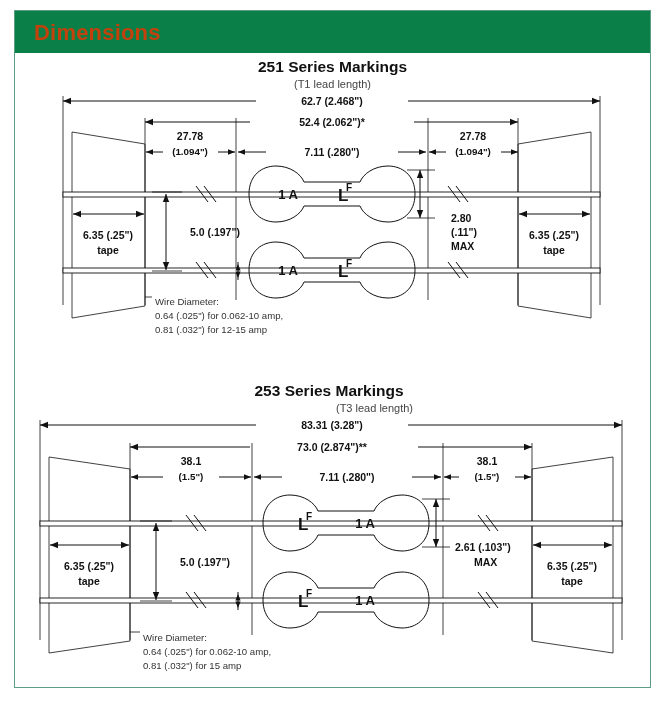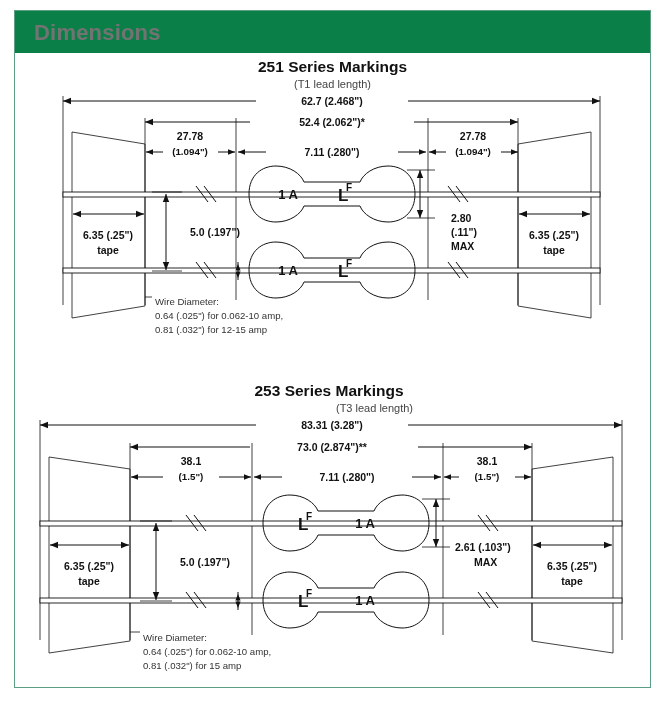--- a/index.html
+++ b/index.html
@@ -6,21 +6,21 @@
   body{width:665px;height:710px;font-family:"Liberation Sans",sans-serif;color:#1a1a1a;}
   .page{position:relative;width:665px;height:710px;overflow:hidden;background:#fff;}
 
   
   .frame{position:absolute;left:14px;top:10px;width:637px;height:678px;
          border:1.5px solid #5c9e84;box-sizing:border-box;background:#fff;}
 
   
   .hdr{position:absolute;left:15px;top:11px;width:635px;height:42px;background:#0a8048;}
   .hdr-title{position:absolute;left:34px;top:20px;font-size:22px;font-weight:bold;
-             color:#737373;letter-spacing:.2px;}
+             color:#c2410c;letter-spacing:.2px;}
 
   
   .sec-title{position:absolute;text-align:center;font-weight:bold;font-size:15.5px;color:#111;}
   .sec-sub{position:absolute;text-align:center;font-size:11px;color:#444;}
 
   svg{position:absolute;left:0;top:0;}
   .dimtxt{font-family:"Liberation Sans",sans-serif;font-size:10.5px;font-weight:bold;fill:#111;}
   .dimtxt.sm{font-size:9.8px;}
   .note{font-family:"Liberation Sans",sans-serif;font-size:9.6px;fill:#333;font-weight:normal;}
   .bodytxt{font-family:"Liberation Sans",sans-serif;font-size:13px;font-weight:bold;fill:#111;}

